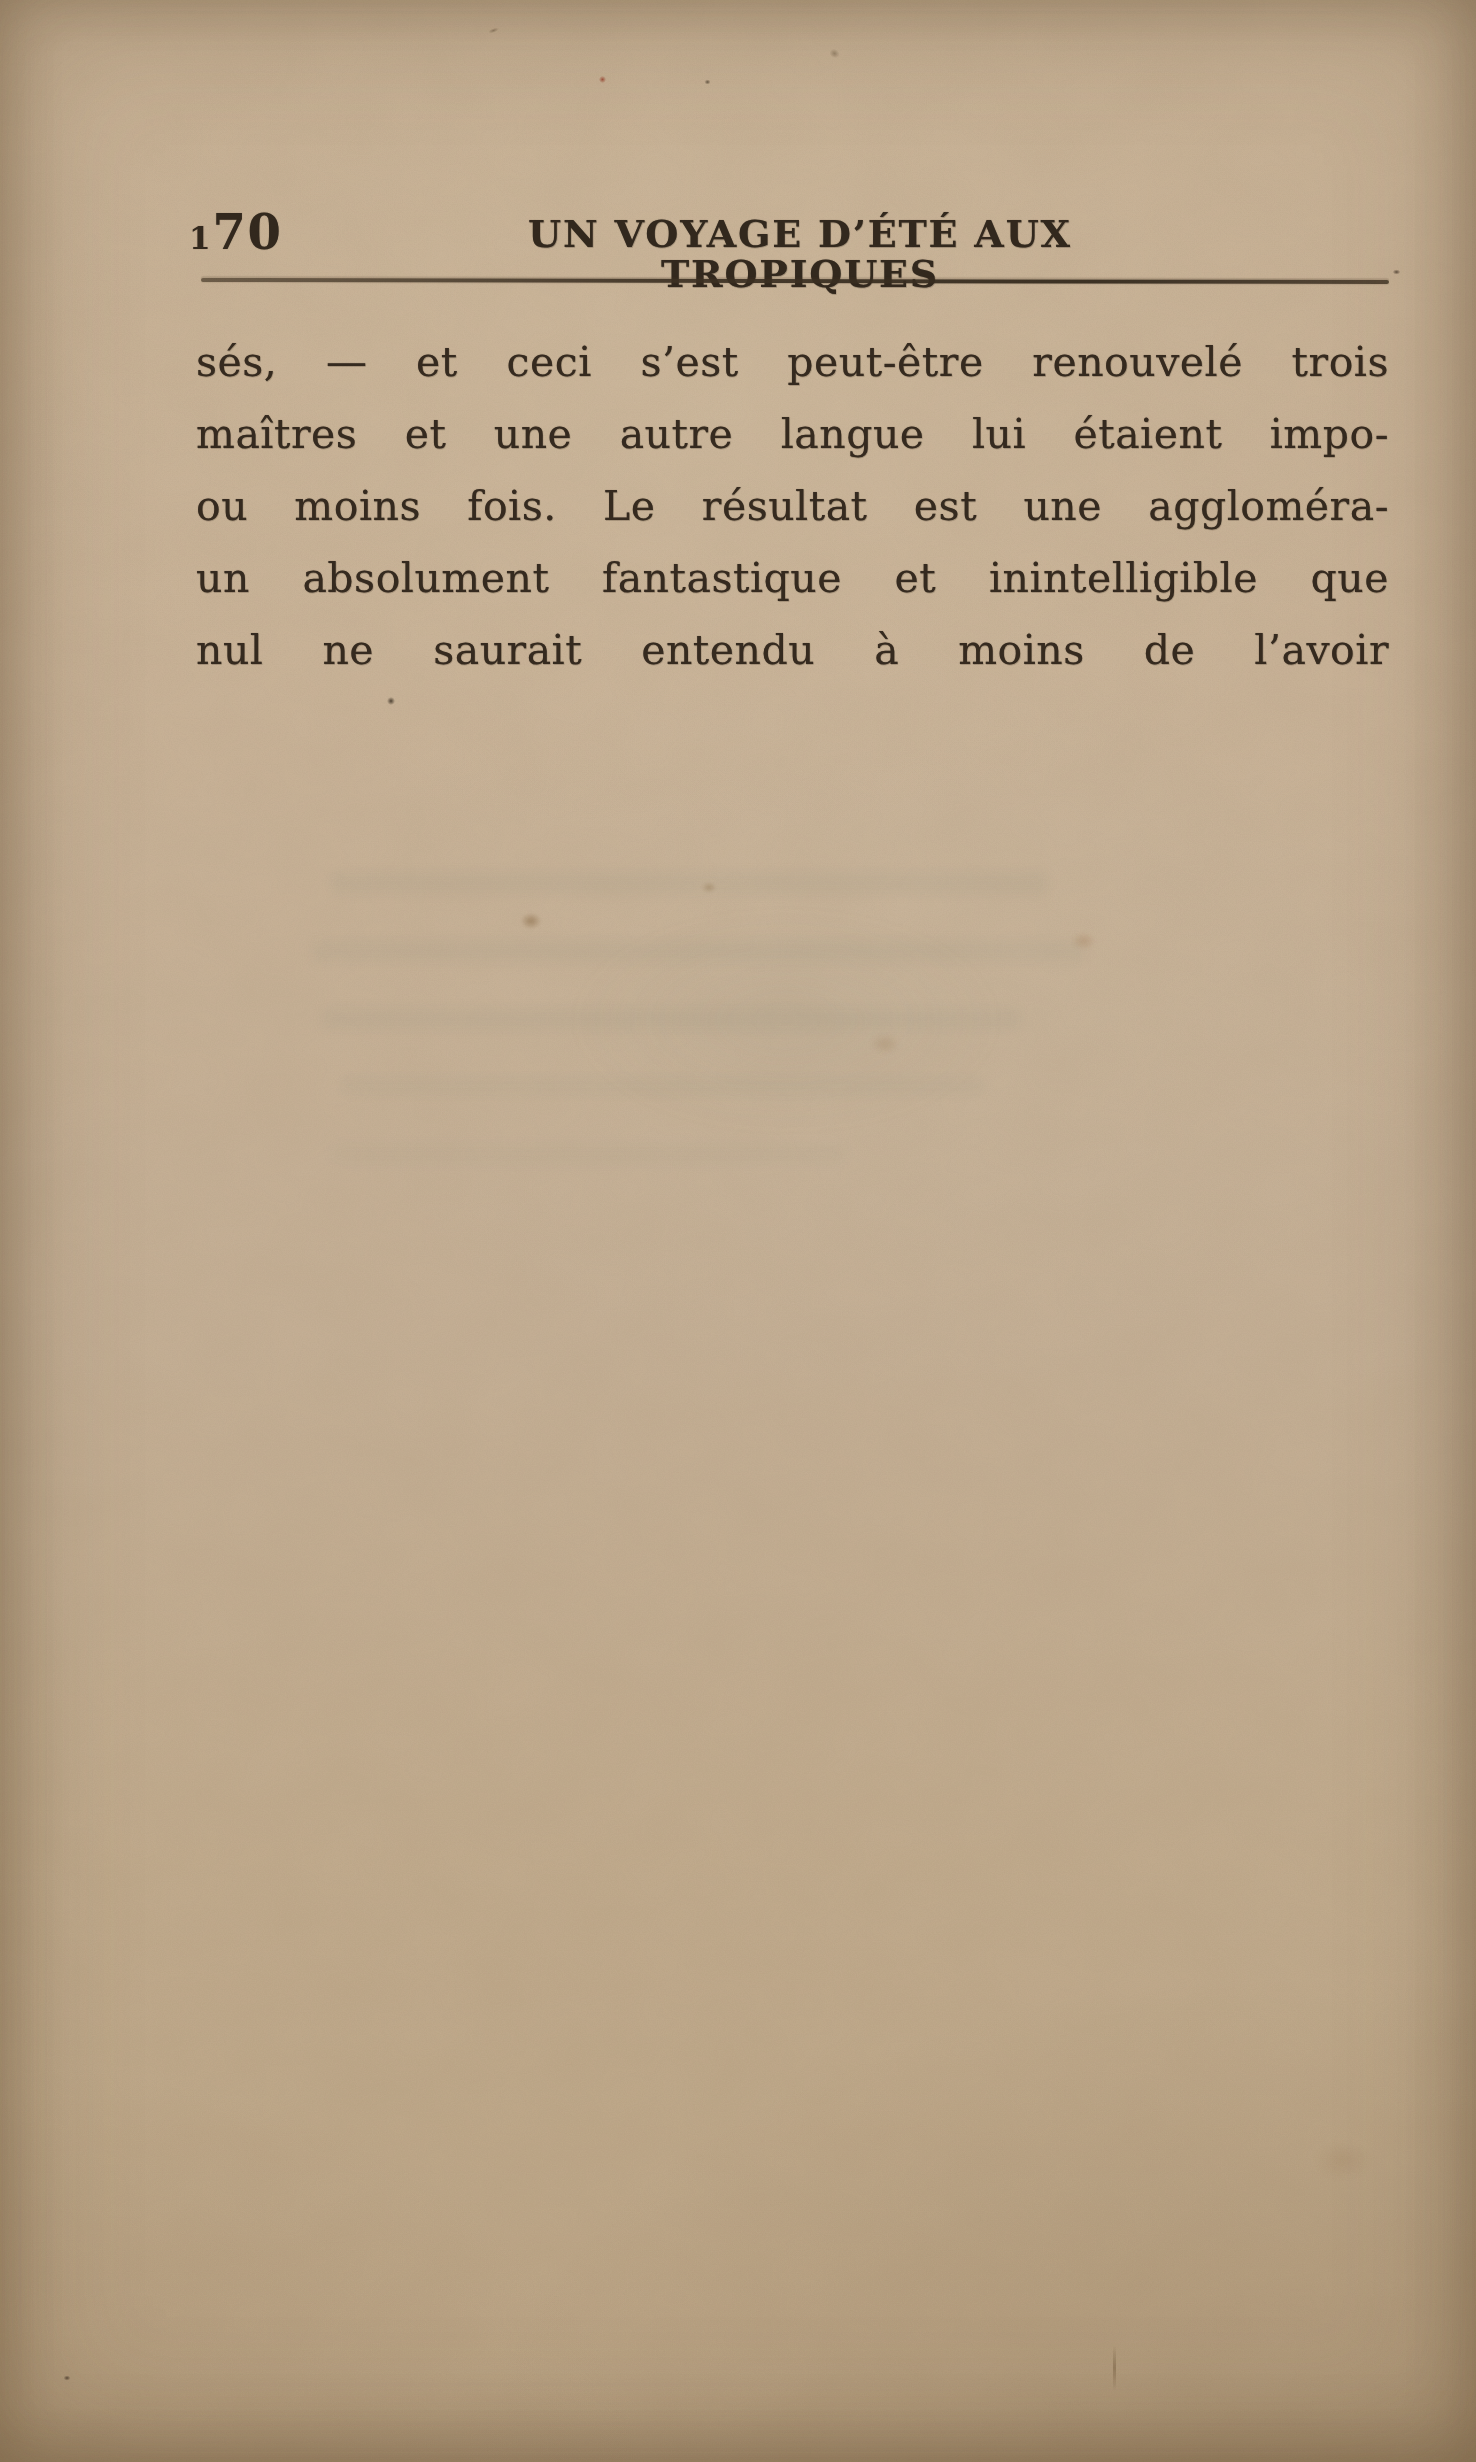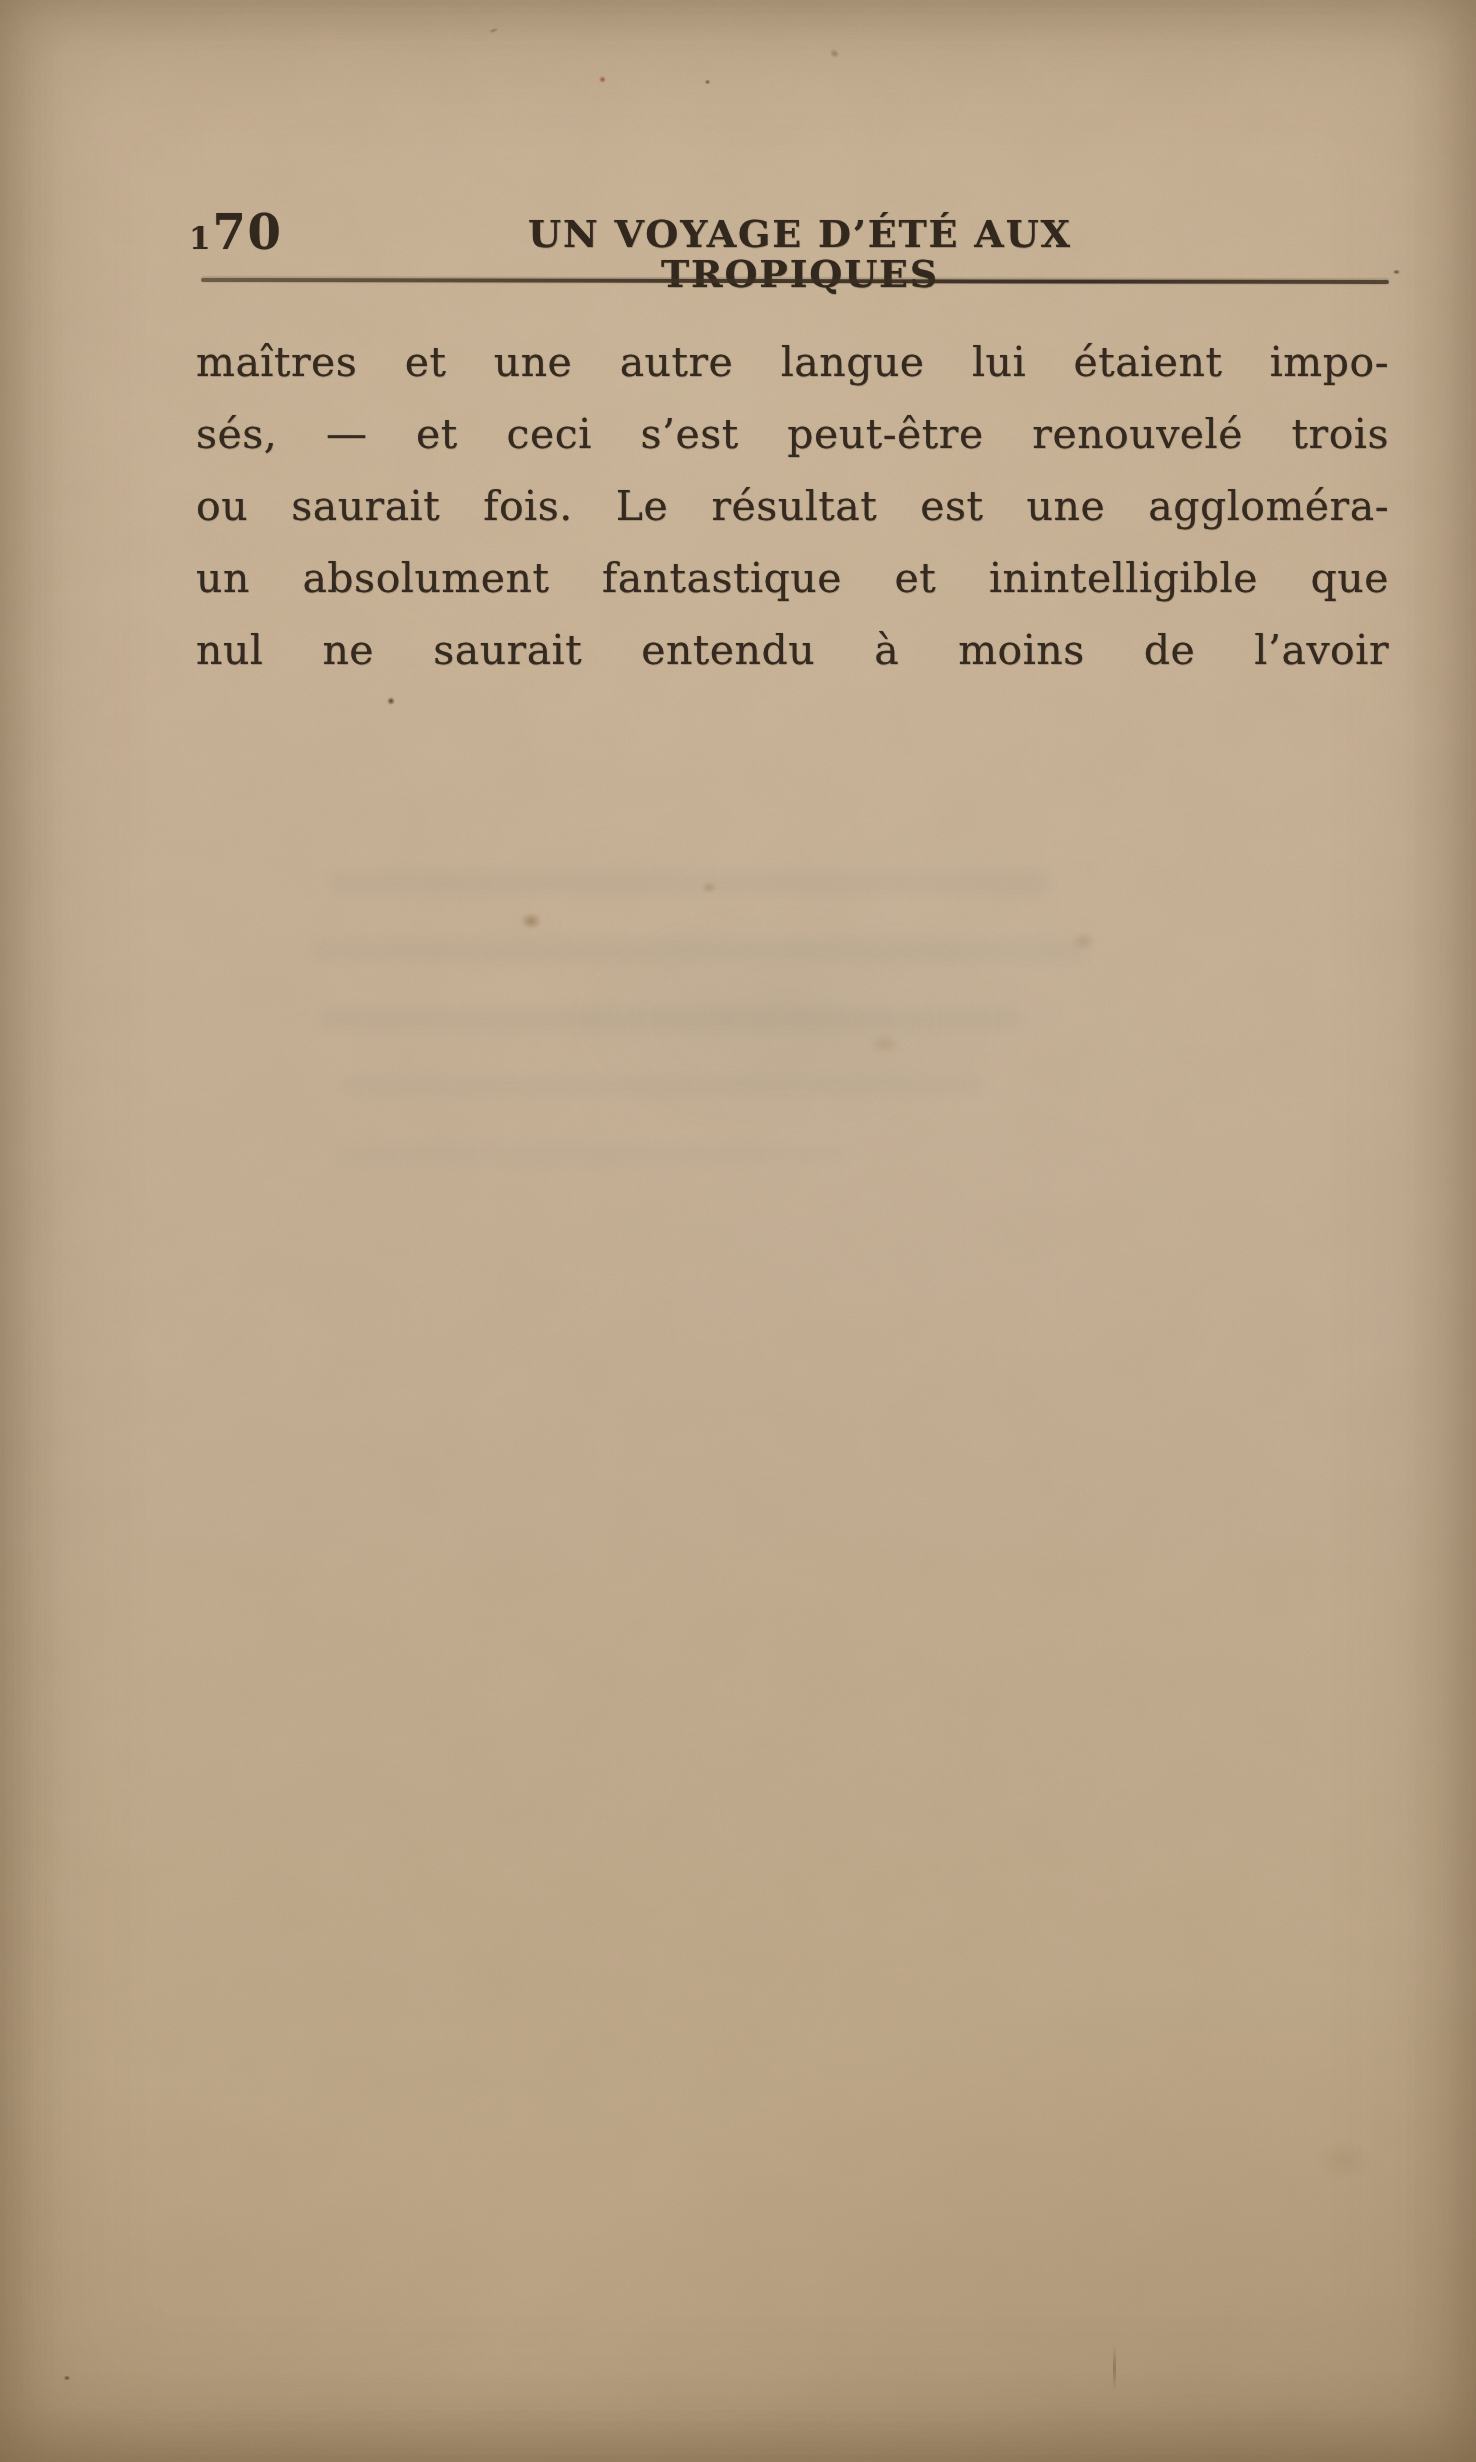--- a/index.html
+++ b/index.html
@@ -116,23 +116,23 @@
   <div class="stain s12"></div>
   <div class="stain s13"></div>
 
   <header class="page-header">
     <div class="page-number">170</div>
     <div class="running-title">UN VOYAGE D’ÉTÉ AUX TROPIQUES</div>
   </header>
   <div class="header-rule"></div>
 
   <main class="page-body">
+    <div class="line">sés, — et ceci s’est peut-être renouvelé trois</div>
     <div class="line">maîtres et une autre langue lui étaient impo-</div>
-    <div class="line">sés, — et ceci s’est peut-être renouvelé trois</div>
-    <div class="line">ou saurait fois. Le résultat est une aggloméra-</div>
+    <div class="line">ou moins fois. Le résultat est une aggloméra-</div>
     <div class="line">un absolument fantastique et inintelligible que</div>
     <div class="line">nul ne saurait entendu à moins de l’avoir</div>
   </main>
 
   <svg class="texture" width="1477" height="2462" xmlns="http://www.w3.org/2000/svg" viewBox="0 0 1606 2678">
     <filter id="grainF" x="0" y="0" width="100%" height="100%">
       <feTurbulence type="fractalNoise" baseFrequency="0.8" numOctaves="2" seed="7" stitchTiles="stitch"></feTurbulence>
       <feColorMatrix type="matrix" values="0 0 0 0 0.42  0 0 0 0 0.35  0 0 0 0 0.26  0 0 0 0.45 0"></feColorMatrix>
     </filter>
     <filter id="mottleF" x="0" y="0" width="100%" height="100%">

